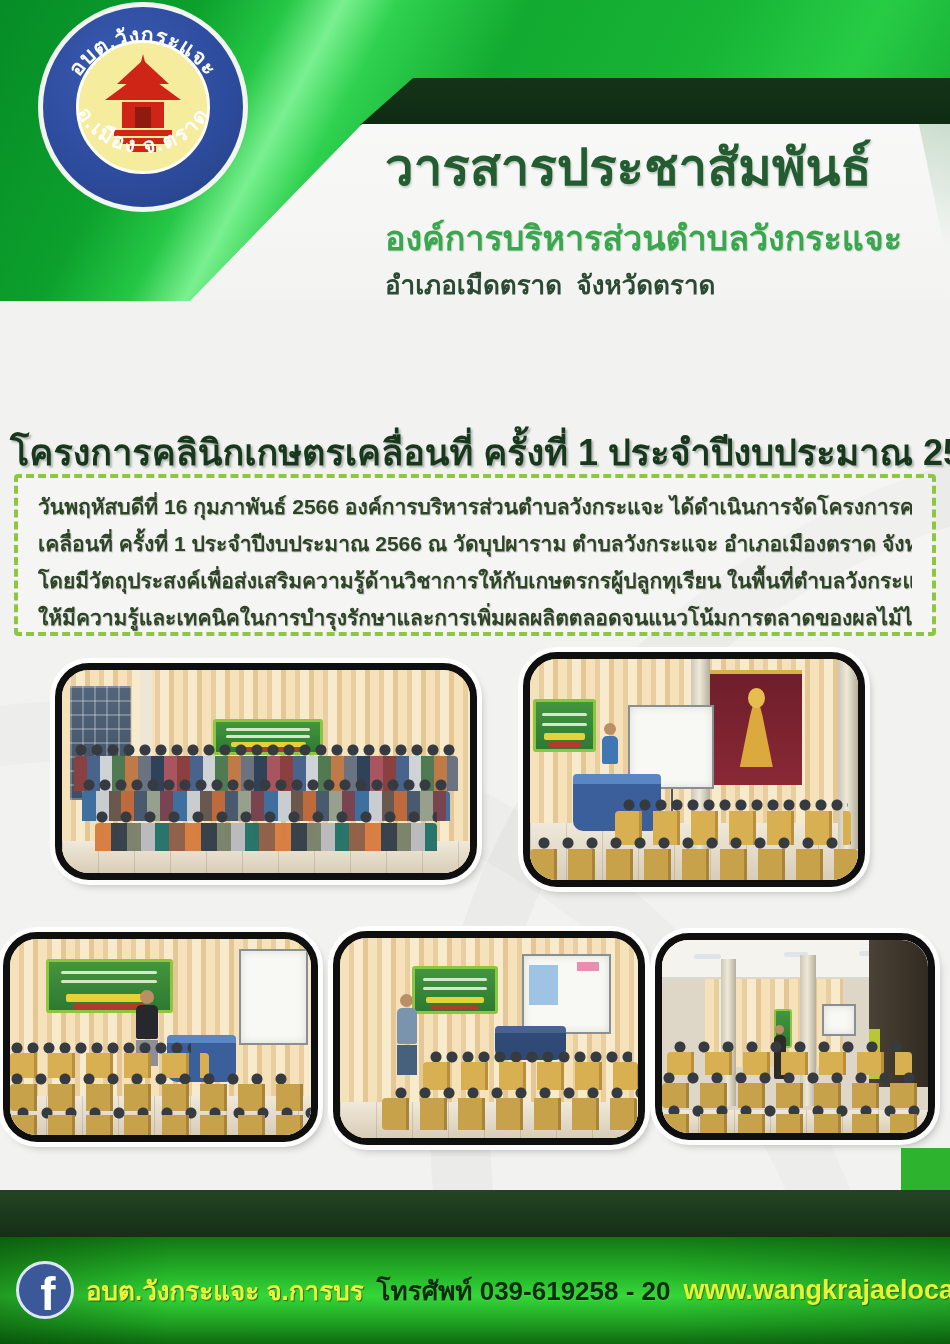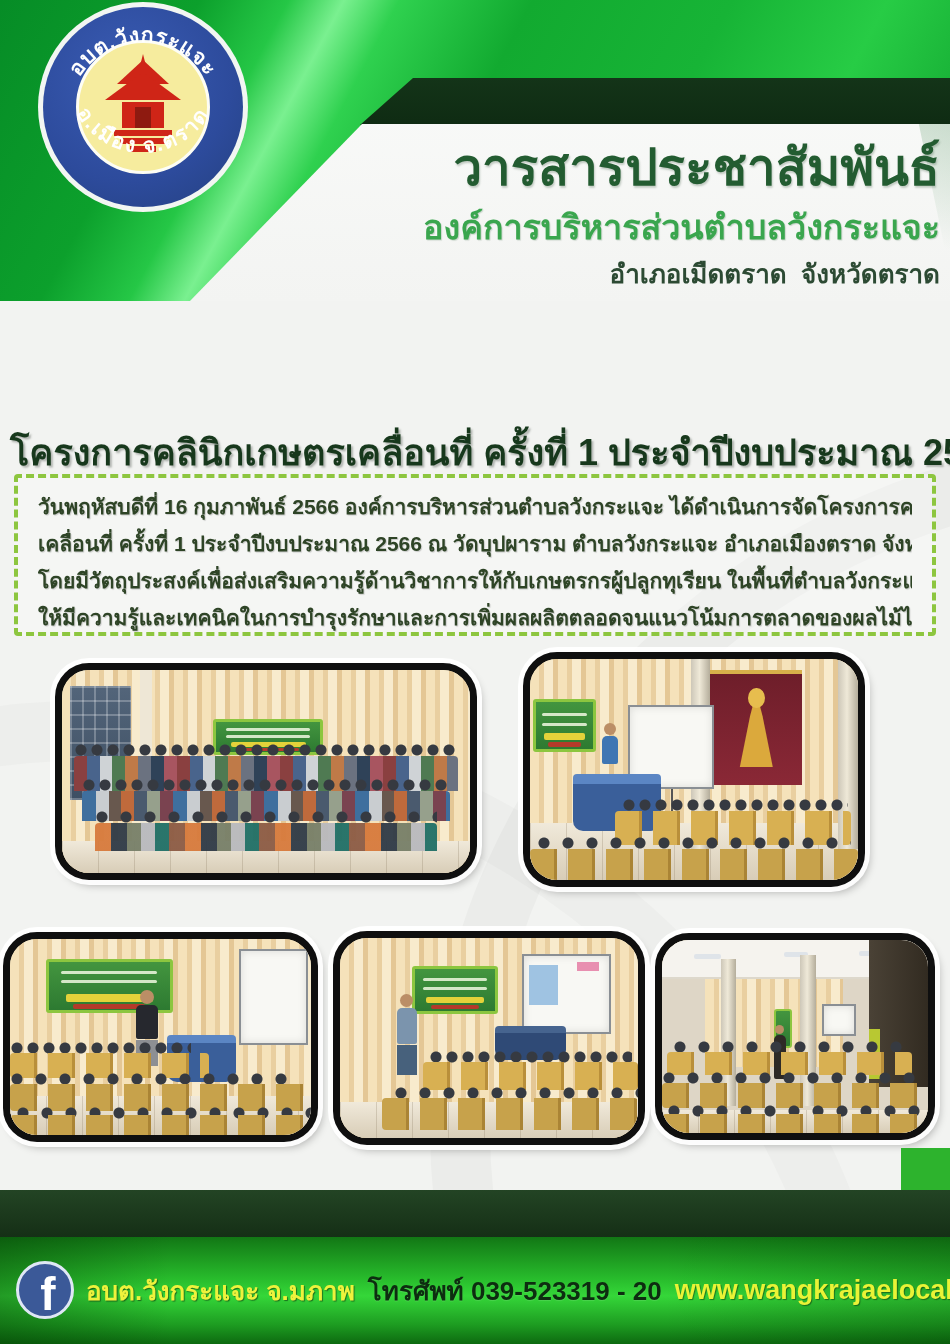--- a/index.html
+++ b/index.html
@@ -38,27 +38,27 @@
   
   .logo{left:38px;top:2px;width:210px;height:210px;}
   .logo-ringwhite{left:0;top:0;width:210px;height:210px;border-radius:50%;background:#f2f6f2;}
   .logo-ringblue{left:5px;top:5px;width:200px;height:200px;border-radius:50%;
     background:radial-gradient(circle at 42% 35%,#3a5cb4 0%,#2d4b9c 60%,#24407f 100%);}
   .logo-inner{left:38px;top:38px;width:134px;height:134px;border-radius:50%;
     background:#f6ec9e;border:3px solid #fdfdf4;}
   .logo svg{position:absolute;left:0;top:0;}
 
   
-  .titles{left:385px;top:138px;width:555px;text-align:right;}
+  .titles{left:385px;top:138px;width:555px;text-align:left;}
   .title-main{
     font-size:51px;font-weight:bold;color:#235c31;line-height:60px;
     text-shadow:1px 2px 2px rgba(40,70,45,.25);
   }
   .title-sub{
-    font-size:34px;font-weight:bold;color:#3aa64e;line-height:46px;margin-top:6px;
+    font-size:34px;font-weight:bold;color:#3aa64e;line-height:46px;margin-top:17px;
     text-shadow:1px 1px 1px rgba(30,80,40,.2);
   }
   .title-district{
     font-size:26px;font-weight:bold;color:#2c4a33;line-height:36px;margin-top:6px;
     white-space:pre;
   }
   .issue-box{
     left:408px;top:316px;width:510px;height:82px;border-radius:16px;
     background:linear-gradient(180deg,#245226 0%,#173d19 100%);
     border:2px solid #0f2f12;
@@ -350,18 +350,18 @@
     </div>
   </div>
 
   <div class="abs corner-green"></div>
   <div class="abs footer-dark"></div>
   <div class="abs footer-green"></div>
   <div class="abs fb-icon">
     <span class="fb-f">f</span>
   </div>
   <div class="abs footer-row">
-    <span class="footer-org">อบต.วังกระแจะ จ.มภาพ</span>
-    <span class="footer-phone">โทรศัพท์ 039-523319 - 20</span>
+    <span class="footer-org">อบต.วังกระแจะ จ.การบร</span>
+    <span class="footer-phone">โทรศัพท์ 039-619258 - 20</span>
     <span class="footer-web">www.wangkrajaelocal.go.th</span>
   </div>
 
 </div>
 
 </body></html>

